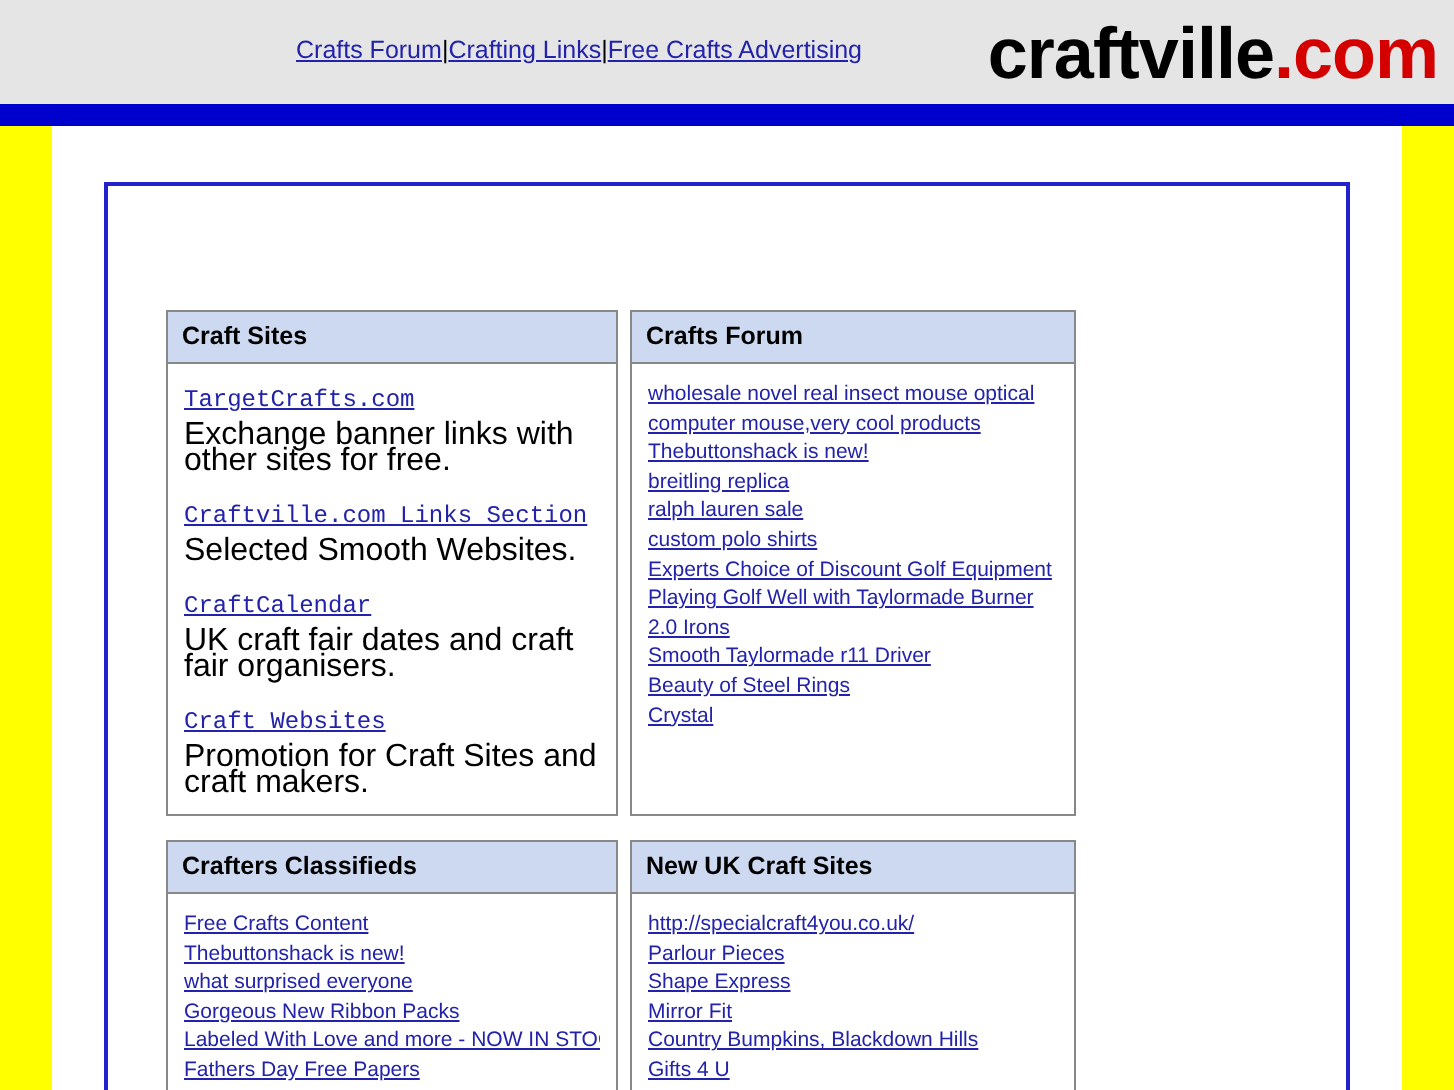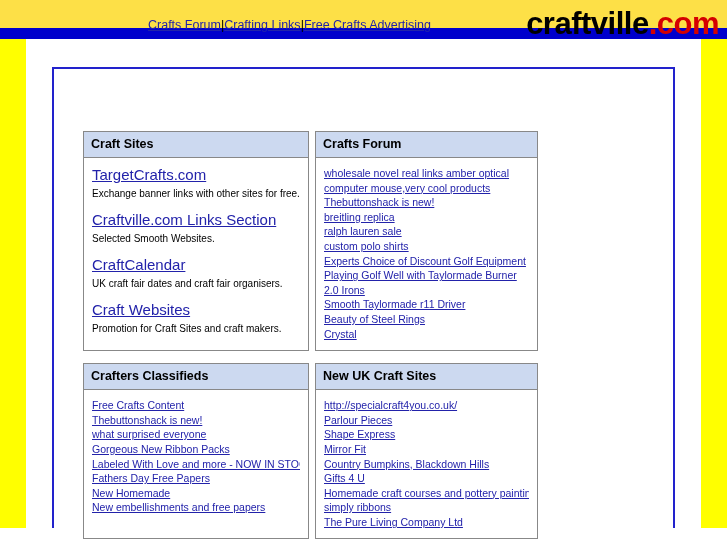--- a/index.html
+++ b/index.html
@@ -16,22 +16,22 @@
   .page {
     position: relative;
     width: 727px;
     height: 545px;
     background: #ffffff;
   }
 
   
   .header {
     position: relative;
-    height: 28px;
-    background: #fde047;
+    height: 52px;
+    background: #e5e5e5;
     display: flex;
     align-items: center;
   }
   .header-links {
     position: absolute;
     left: 148px;
     top: 18px;
     font-size: 12.5px;
     color: #000000;
     white-space: nowrap;
@@ -41,21 +41,21 @@
     text-decoration: underline;
   }
   .header-links .sep {
     color: #000000;
     text-decoration: none;
   }
   .brand {
     position: absolute;
     right: 8px;
     top: 6px;
-    font-size: 31px;
+    font-size: 36px;
     font-weight: bold;
     letter-spacing: -0.5px;
     color: #000000;
     font-family: "Liberation Sans", sans-serif;
   }
   .brand .dotcom {
     color: #d40000;
   }
 
   
@@ -142,24 +142,25 @@
   }
 
   
   .entry {
     margin-bottom: 11px;
   }
   .entry:last-child { margin-bottom: 0; }
   .entry a {
     color: #2222aa;
     text-decoration: underline;
-    font-size: 15px;
+    font-size: 12px;
+    font-family: Liberation Mono, monospace;
   }
   .entry .desc {
-    font-size: 10px;
+    font-size: 16px;
     color: #000000;
     margin-top: 3px;
     line-height: 13px;
   }
 
   .panel-spacer { height: 12px; }
 
   .clip-bottom {
     overflow: hidden;
   }
@@ -208,21 +209,21 @@
             <div class="entry">
               <a href="#">Craft Websites</a>
               <div class="desc">Promotion for Craft Sites and craft makers.</div>
             </div>
           </div>
         </div>
 
         <div class="panel right">
           <div class="panel-head">Crafts Forum</div>
           <div class="panel-body linklist">
-            <a href="#">wholesale novel real links amber optical</a>
+            <a href="#">wholesale novel real insect mouse optical</a>
             <a href="#">computer mouse,very cool products</a>
             <a href="#">Thebuttonshack is new!</a>
             <a href="#">breitling replica</a>
             <a href="#">ralph lauren sale</a>
             <a href="#">custom polo shirts</a>
             <a href="#">Experts Choice of Discount Golf Equipment</a>
             <a href="#" class="wrap">Playing Golf Well with Taylormade Burner 2.0 Irons</a>
             <a href="#">Smooth Taylormade r11 Driver</a>
             <a href="#">Beauty of Steel Rings</a>
             <a href="#">Crystal</a>

